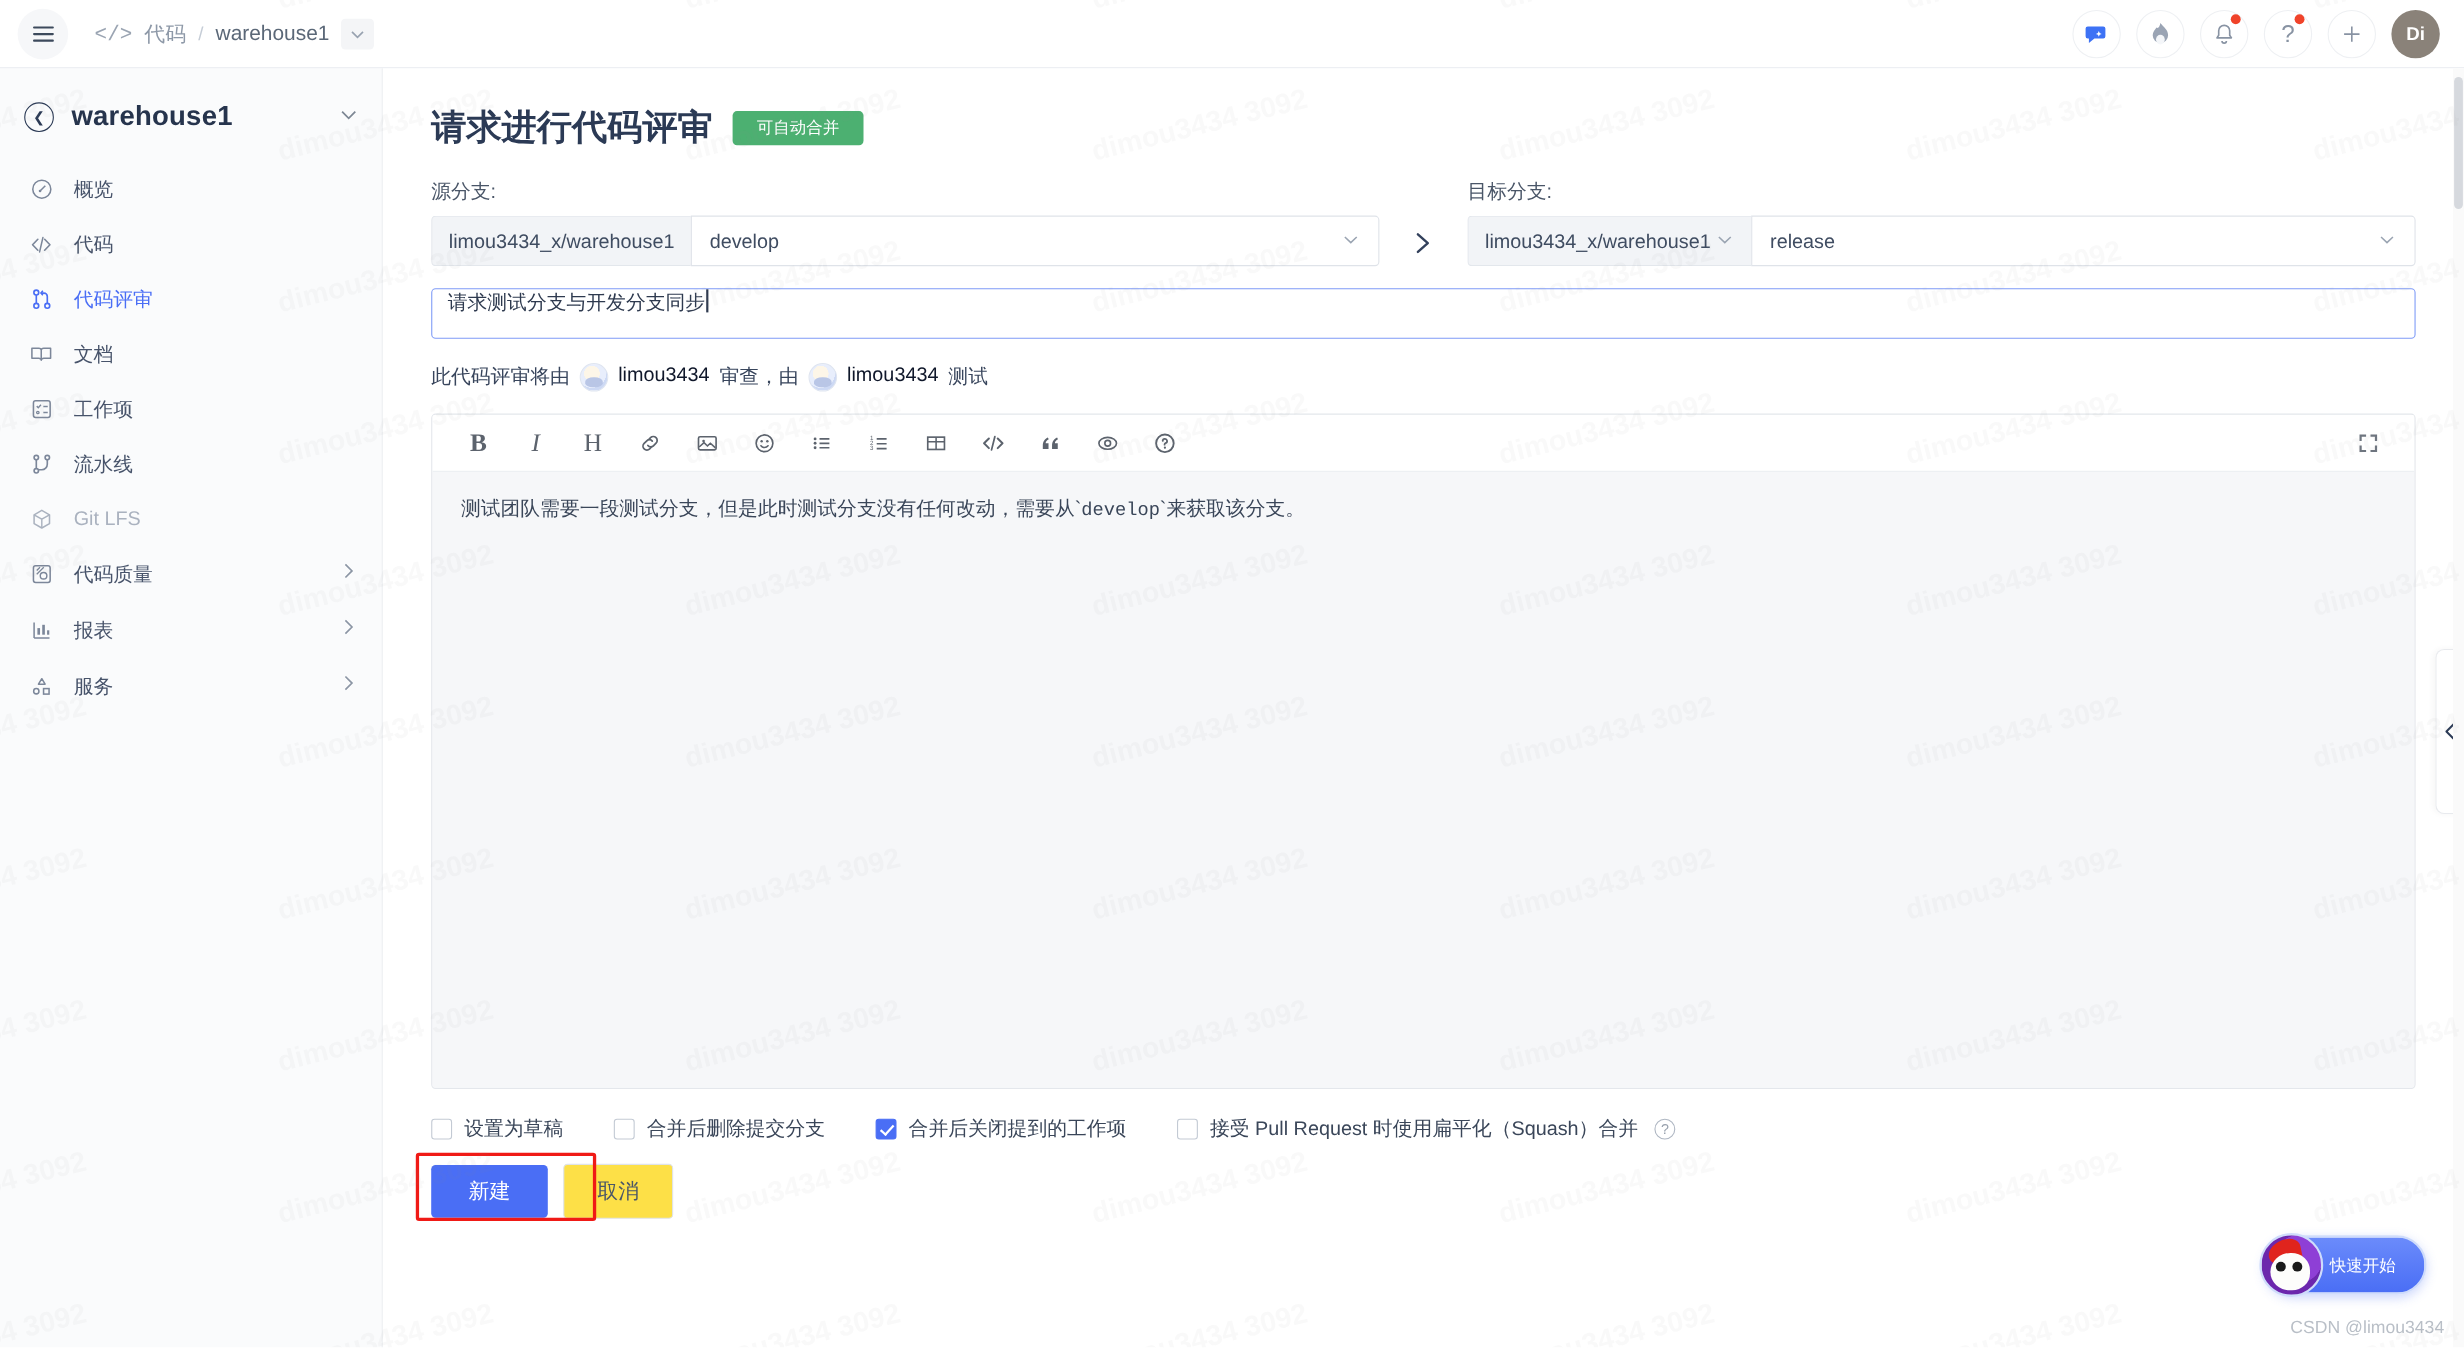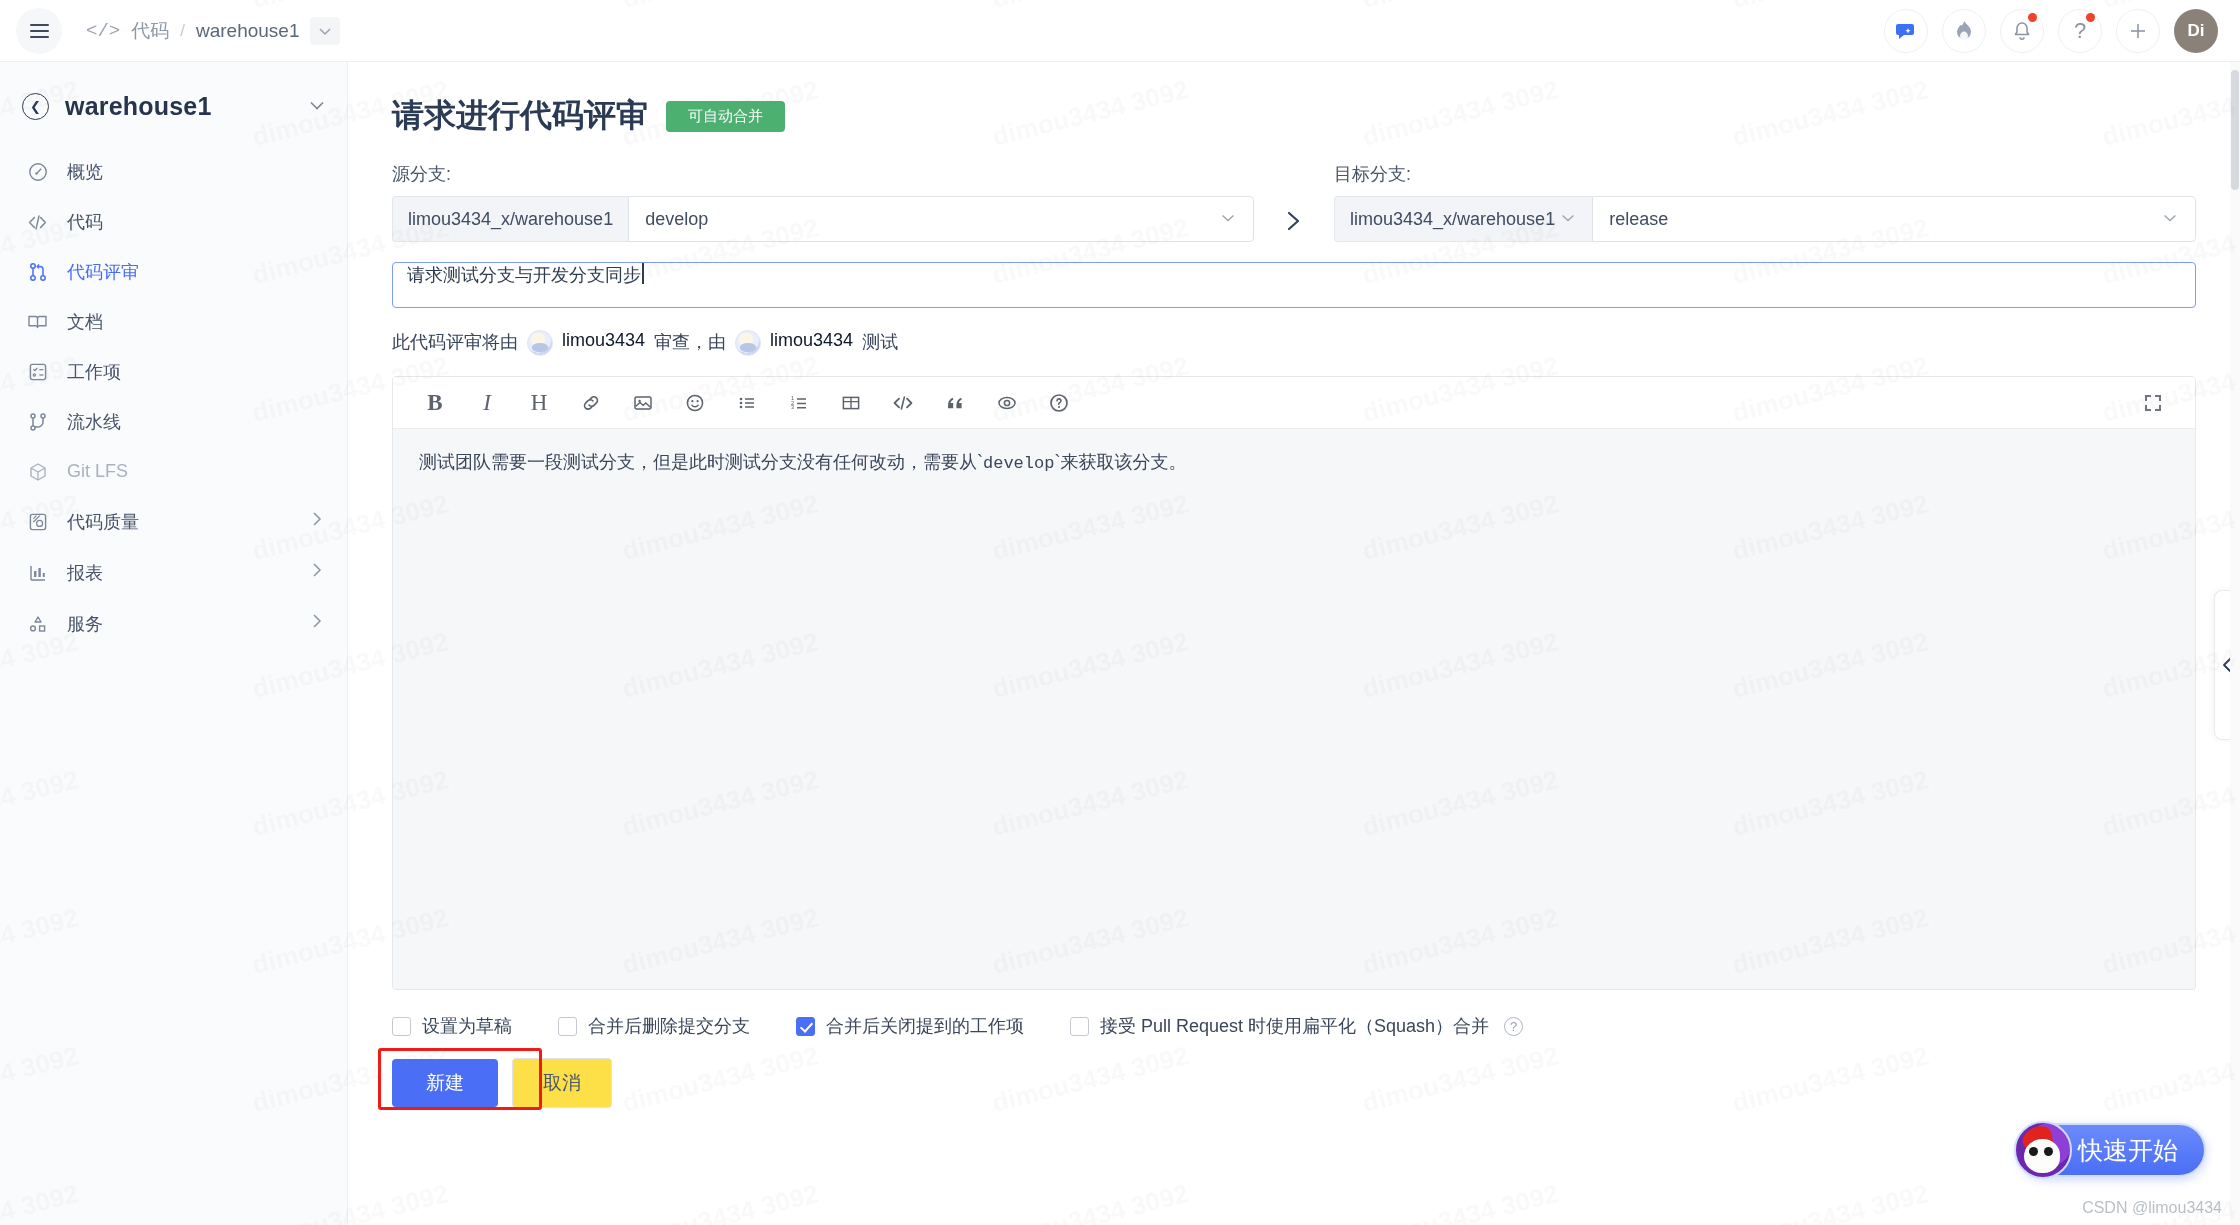--- a/index.html
+++ b/index.html
@@ -203,21 +203,21 @@
     border-radius: 8px 0 0 8px; display:flex; align-items:center;
     justify-content:center; color:#2b3a55; font-size:18px; cursor:pointer; z-index:40;
     box-shadow: -2px 0 6px rgba(0,0,0,0.04);
   }
   
   .quickstart {
     position:absolute; right: 34px; bottom: 48px; height: 54px;
     background: linear-gradient(180deg,#6b8bfb 0%,#4a6ef5 100%);
     border: 2px solid #cfdcfb; border-radius: 30px;
     display:flex; align-items:center; padding: 0 26px 0 58px;
-    color:#fff; font-size:25px; cursor:pointer; z-index:50;
+    color:#fff; font-size:15px; cursor:pointer; z-index:50;
     box-shadow: 0 3px 10px rgba(74,110,245,.28);
   }
   .qs-av {
     position:absolute; left: -6px; top: -4px; width: 58px; height:58px; border-radius:50%;
     background: radial-gradient(circle at 62% 40%, #8e3fd6 0 46%, #6c27ad 47% 100%);
     border: 2px solid #cfdcfb; overflow:hidden;
   }
   .qs-av .hair { position:absolute; left: 6px; top: 4px; width: 30px; height: 22px; background:#e0241d; border-radius: 60% 40% 20% 40%; transform: rotate(-12deg); }
   .qs-av .face { position:absolute; left: 8px; top: 16px; width: 36px; height: 34px; background:#fdfdfb; border-radius: 52% 48% 46% 50%; }
   .qs-av .eye { position:absolute; top: 24px; width: 9px; height:9px; border-radius:50%; background:#1a1a1a; }

